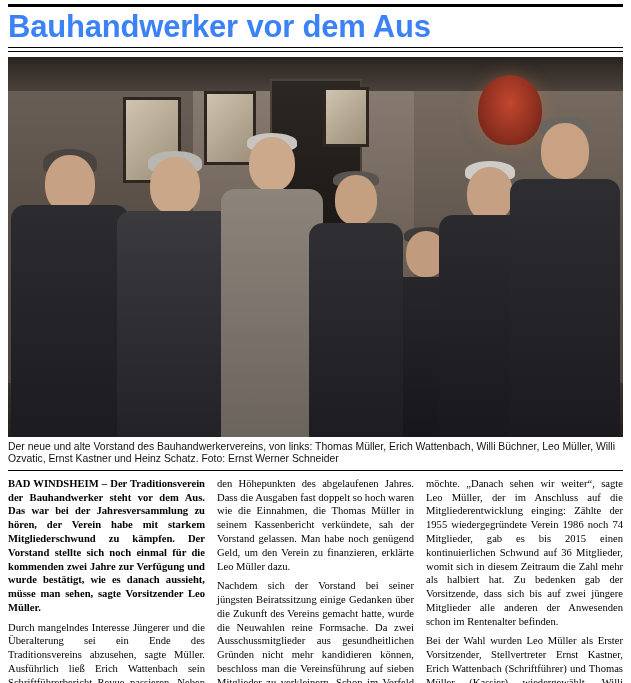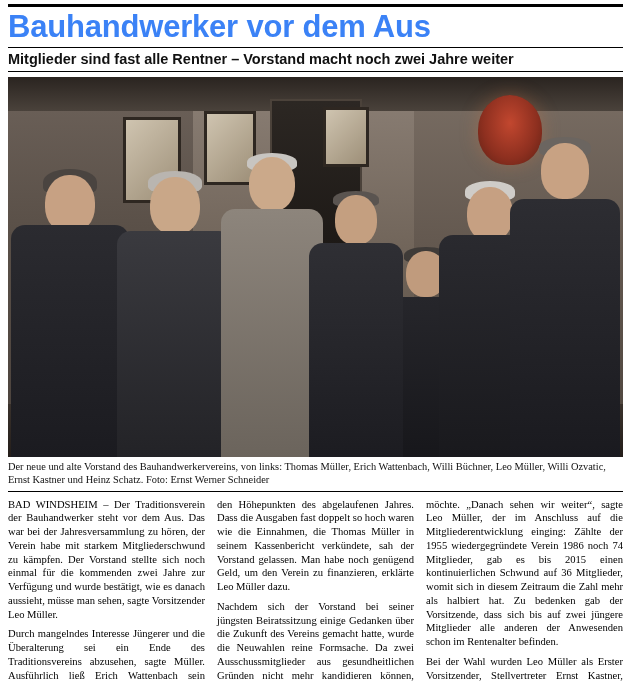--- a/index.html
+++ b/index.html
@@ -141,21 +141,21 @@
   .p6 .head { width: 46px; height: 54px; top: 18px; background: #c6a082; }
   .p6 .hair { width: 50px; height: 20px; top: 12px; background: #cfccc8; }
   .p6 .body { width: 102px; height: 222px; background: linear-gradient(180deg,#2a2a2f 0%,#19191d 100%); }
 
   .p7 { right: 2px; width: 112px; height: 328px; }
   .p7 .head { width: 48px; height: 56px; top: 14px; background: #c8a283; }
   .p7 .hair { width: 52px; height: 20px; top: 8px; background: #6b6560; }
   .p7 .body { width: 110px; height: 258px; background: linear-gradient(180deg,#2d2d32 0%,#1a1a1f 100%); }
 
   .caption {
-    font-family: Liberation Serif, serif;
+    font-family: Liberation Sans, sans-serif;
     font-size: 10.4px;
     line-height: 1.22;
     margin: 4px 0 0 0;
     color: #111;
   }
   .caption .credit { font-style: normal; }
   .rule-under-caption {
     height: 1px;
     background: #000;
     margin: 4px 0 6px 0;
@@ -165,34 +165,33 @@
   .cols {
     display: flex;
     gap: 12px;
     font-size: 10.6px;
     line-height: 1.30;
     text-align: justify;
     hyphens: auto;
   }
   .col { width: 197px; }
   .col p { margin: 0 0 6px 0; }
-  .lead { font-weight: normal; }
+  .lead { font-weight: bold; }
 </style>
 </head>
 <body>
 
 <div class="page">
 
   <div class="rule-top"></div>
 
   <h1 class="headline">Bauhandwerker vor dem Aus</h1>
 
   <div class="rule-mid"></div>
 
-  <h2 class="subhead">Mitglieder sind fast alle Rentner – Vorstand macht noch zwei Jahre weiter</h2>
 
   <div class="rule-under-sub"></div>
 
   <div class="photo">
     <div class="wallL"></div>
     <div class="wallC"></div>
     <div class="wallR"></div>
     <div class="ceiling"></div>
     <div class="doorway"></div>
     <div class="picframe pf1"></div>

